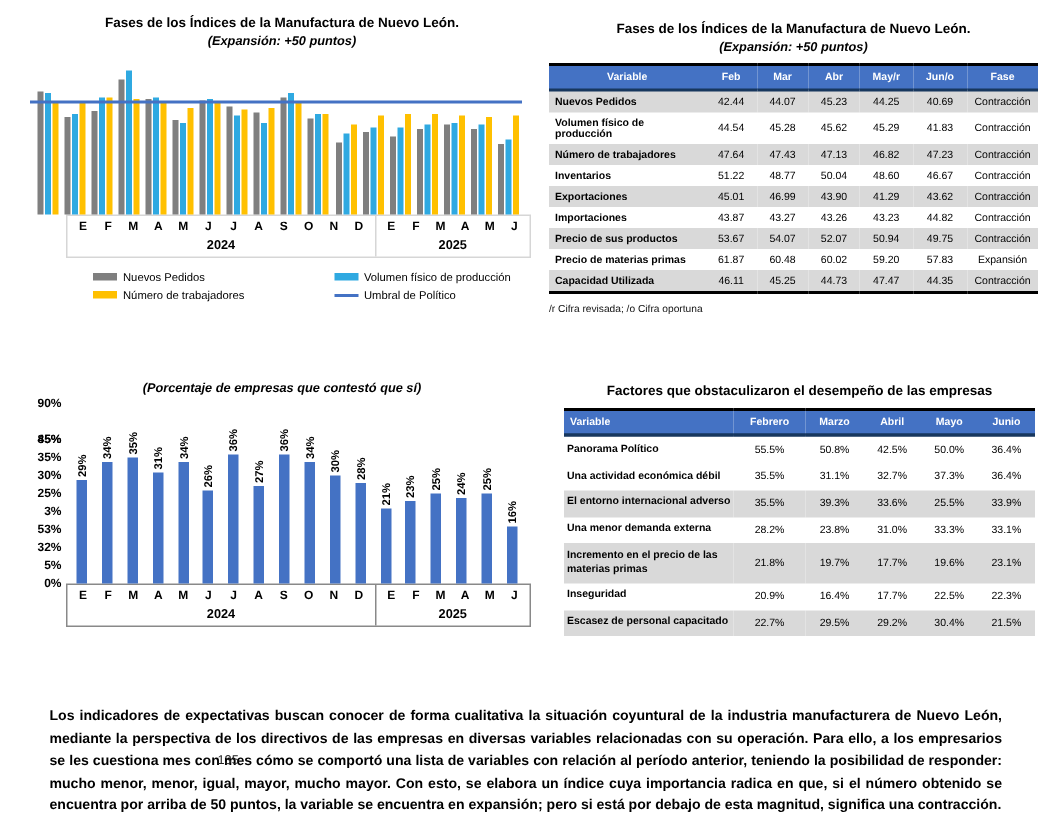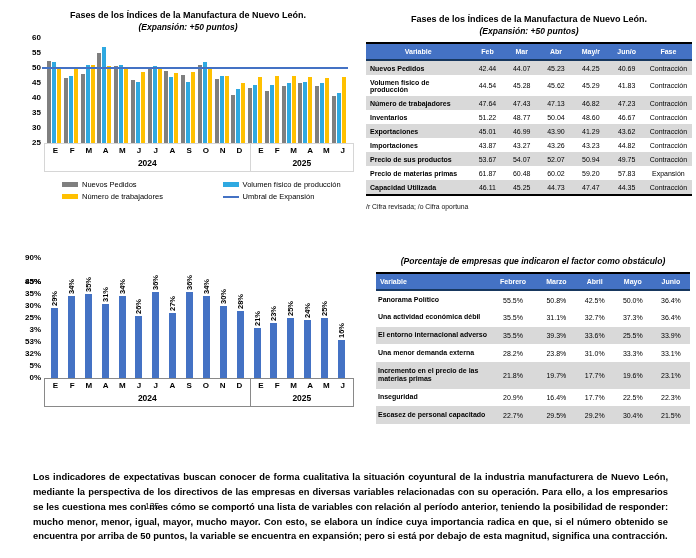--- a/index.html
+++ b/index.html
@@ -82,30 +82,20 @@
 </style>
 </head>
 <body>
 
 <div class="page">
 
   <div id="q-tl">
     <div class="blk-title">Fases de los Índices de la Manufactura de Nuevo León.</div>
     <div class="blk-sub">(Expansión: +50 puntos)</div>
     <div class="chart-row">
-      <div class="y-axis" id="tl-yaxis">
-          <div class="ytick" style="top: -5px;">60</div>
-          <div class="ytick" style="top: 10px;">55</div>
-          <div class="ytick" style="top: 25px;">50</div>
-          <div class="ytick" style="top: 40px;">45</div>
-          <div class="ytick" style="top: 55px;">40</div>
-          <div class="ytick" style="top: 70px;">35</div>
-          <div class="ytick" style="top: 85px;">30</div>
-          <div class="ytick" style="top: 100px;">25</div>
-        </div>
       <div class="plot" id="tl-plot">
           <div class="bars">
             <div class="bgroup">
               <div class="bar" style="height: 82.8px; background: rgb(127, 127, 127);"></div>
               <div class="bar" style="height: 81px; background: rgb(47, 169, 225);"></div>
               <div class="bar" style="height: 75px; background: rgb(255, 192, 0);"></div>
             </div>
             <div class="bgroup">
               <div class="bar" style="height: 65.7px; background: rgb(127, 127, 127);"></div>
               <div class="bar" style="height: 67.2px; background: rgb(47, 169, 225);"></div>
@@ -233,21 +223,21 @@
         <div class="legitem">
           <span class="legswatch" style="background: rgb(47, 169, 225);"></span>
           <span class="leglabel">Volumen físico de producción</span>
         </div>
         <div class="legitem">
           <span class="legswatch" style="background: rgb(255, 192, 0);"></span>
           <span class="leglabel">Número de trabajadores</span>
         </div>
         <div class="legitem">
           <span class="legline" style="background: rgb(68, 114, 196);"></span>
-          <span class="leglabel">Umbral de Expansión</span>
+          <span class="leglabel">Umbral de Político</span>
         </div>
       </div>
   </div>
 
   <div id="q-tr">
     <div class="blk-title">Fases de los Índices de la Manufactura de Nuevo León.</div>
     <div class="blk-sub">(Expansión: +50 puntos)</div>
     <table class="dtable" id="fases-table">
       <thead>
           <tr>
@@ -341,20 +331,21 @@
             <td>47.47</td>
             <td>44.35</td>
             <td>Contracción</td>
           </tr>
         </tbody>
     </table>
     <div class="footnote">/r Cifra revisada; /o  Cifra oportuna</div>
   </div>
 
   <div id="q-bl">
+    <div class="blk-sub">(Porcentaje de empresas que contestó que sí)</div>
     <div class="chart-row">
       <div class="y-axis" id="bl-yaxis">
           <div class="ytick" style="top: -5px;">90%</div>
           <div class="ytick" style="top: 19px;">45%</div>
           <div class="ytick" style="top: 19px;">85%</div>
           <div class="ytick" style="top: 31px;">35%</div>
           <div class="ytick" style="top: 43px;">30%</div>
           <div class="ytick" style="top: 55px;">25%</div>
           <div class="ytick" style="top: 67px;">3%</div>
           <div class="ytick" style="top: 79px;">53%</div>
@@ -465,21 +456,21 @@
             <span class="xletter">A</span>
             <span class="xletter">M</span>
             <span class="xletter">J</span>
           </div>
           <div class="xyear">2025</div>
         </div>
       </div>
   </div>
 
   <div id="q-br">
-    <div class="blk-sub">(Porcentaje de empresas que indicaron el factor como obstáculo)</div>
+    <div class="blk-title">Factores que obstaculizaron el desempeño de las empresas</div>
     <table class="dtable" id="factores-table">
       <thead>
           <tr>
             <th>Variable</th>
             <th>Febrero</th>
             <th>Marzo</th>
             <th>Abril</th>
             <th>Mayo</th>
             <th>Junio</th>
           </tr>

